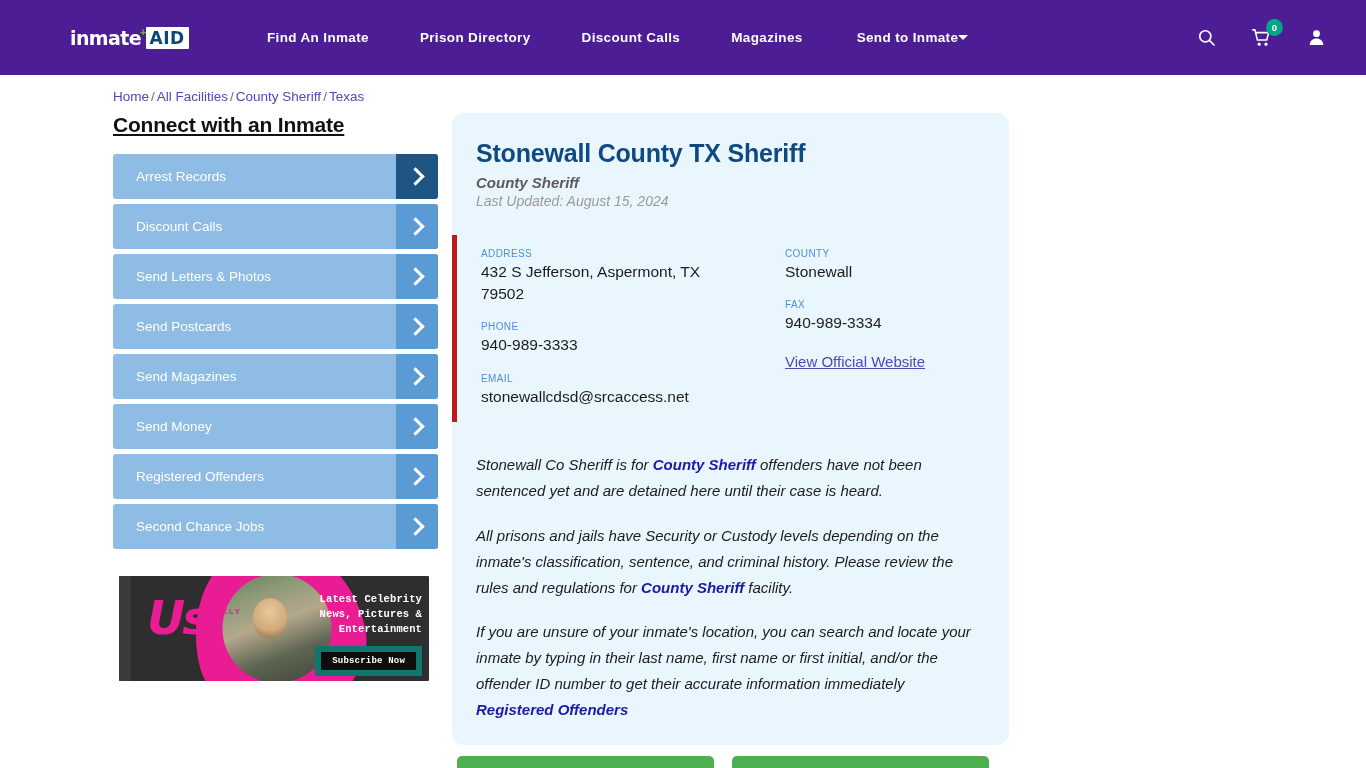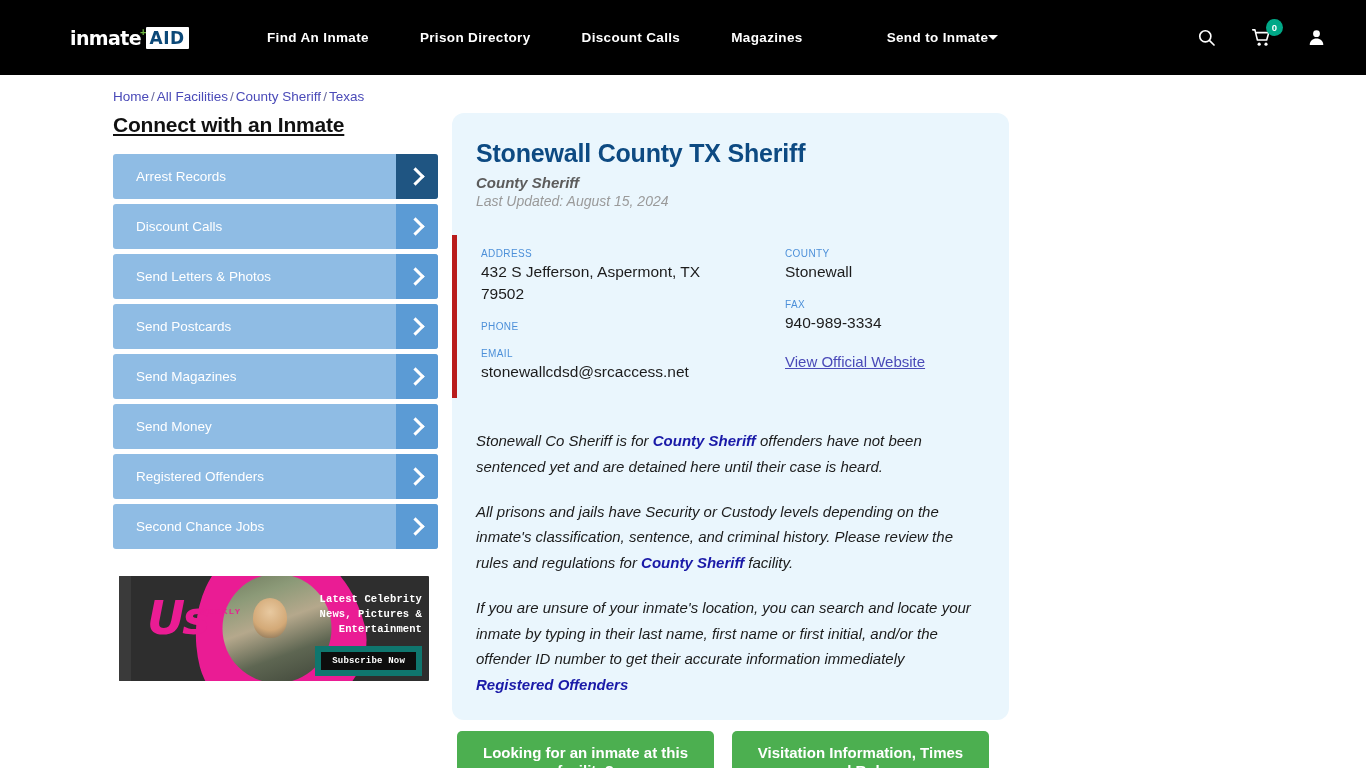--- a/index.html
+++ b/index.html
@@ -8,21 +8,21 @@
     width: 1366px;
     height: 768px;
     overflow: hidden;
     background: #ffffff;
     font-family: "Liberation Sans", sans-serif;
   }
 
   
   .header {
     height: 75px;
-    background: #000000;
+    background: #4c1d95;
     display: flex;
     align-items: center;
     padding: 0 28px 0 70px;
     position: relative;
   }
   .logo {
     width: 120px;
     height: 26px;
     display: flex;
     align-items: center;
@@ -65,21 +65,21 @@
   .nav-item {
     color: #ffffff;
     font-size: 13.5px;
     font-weight: bold;
     letter-spacing: 0.35px;
     cursor: pointer;
     white-space: nowrap;
     padding: 6px 0;
   }
   .nav-item + .nav-item { margin-left: 51px; }
-  .nav-item.send { margin-left: 84px; display: flex; align-items: center; }
+  .nav-item.send { margin-left: 54px; display: flex; align-items: center; }
   .caret {
     width: 0; height: 0;
     border-left: 5px solid transparent;
     border-right: 5px solid transparent;
     border-top: 5px solid #ffffff;
     display: inline-block;
   }
 
   .header-right {
     margin-left: auto;
@@ -488,20 +488,21 @@
         </div>
 
         <div class="info-wrap">
           <div class="info-col">
             <div class="info-block">
               <div class="info-label">ADDRESS</div>
               <div class="info-value">432 S Jefferson, Aspermont, TX 79502</div>
             </div>
             <div class="info-block">
               <div class="info-label">PHONE</div>
+              <div class="info-value">940-989-3333</div>
             </div>
             <div class="info-block">
               <div class="info-label">EMAIL</div>
               <div class="info-value">stonewallcdsd@srcaccess.net</div>
             </div>
           </div>
           <div class="info-col right">
             <div class="info-block">
               <div class="info-label">COUNTY</div>
               <div class="info-value">Stonewall</div>

